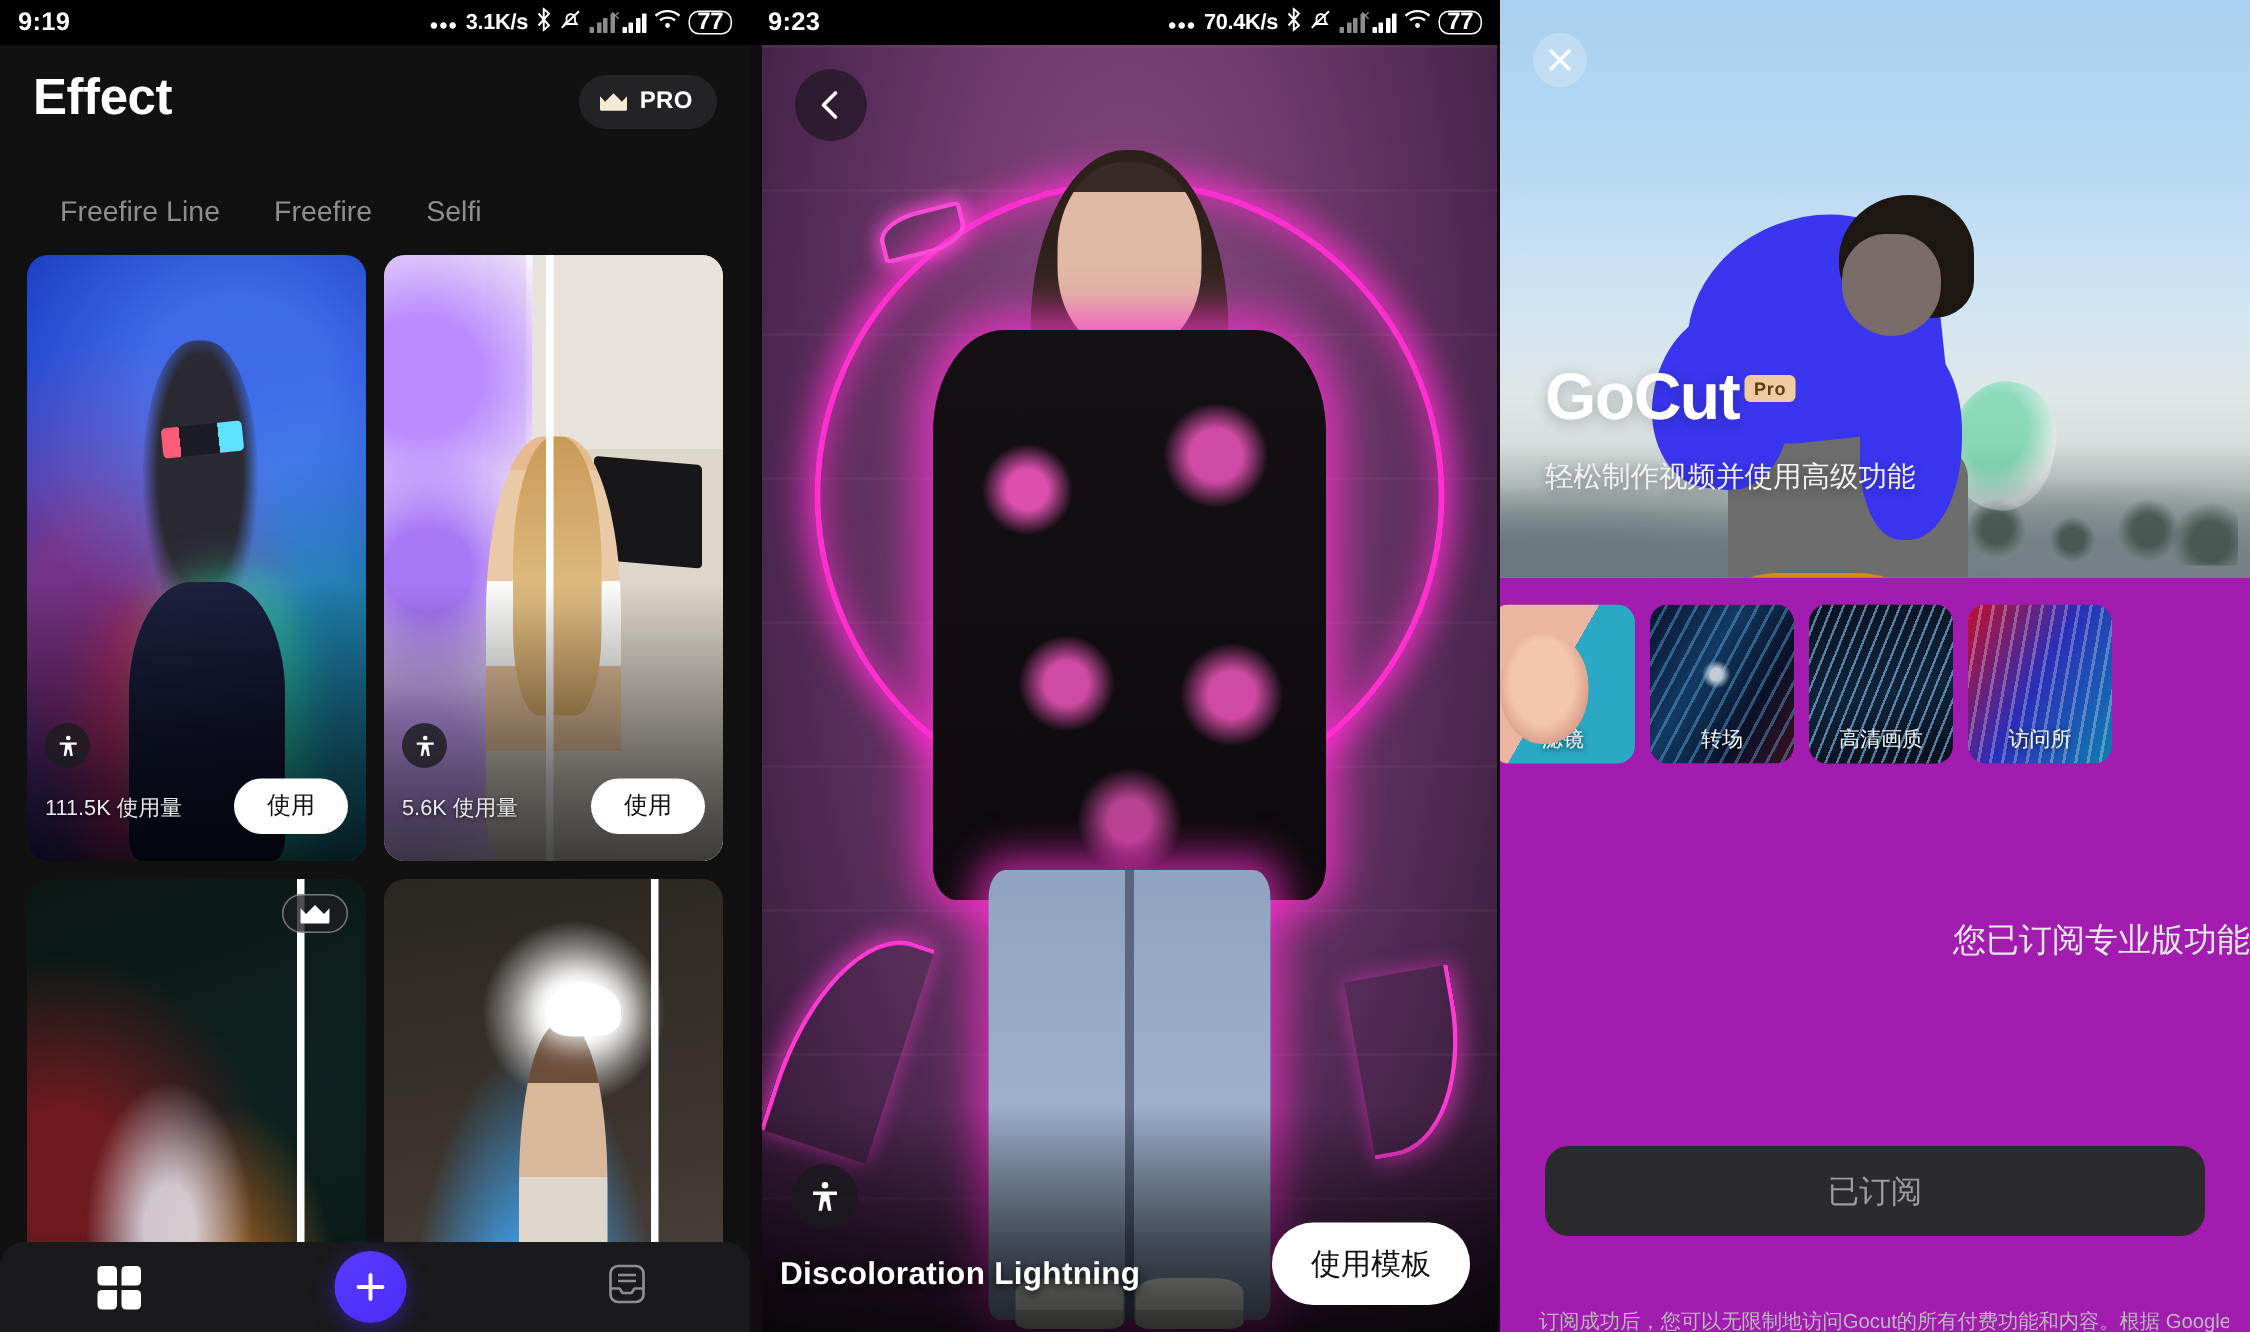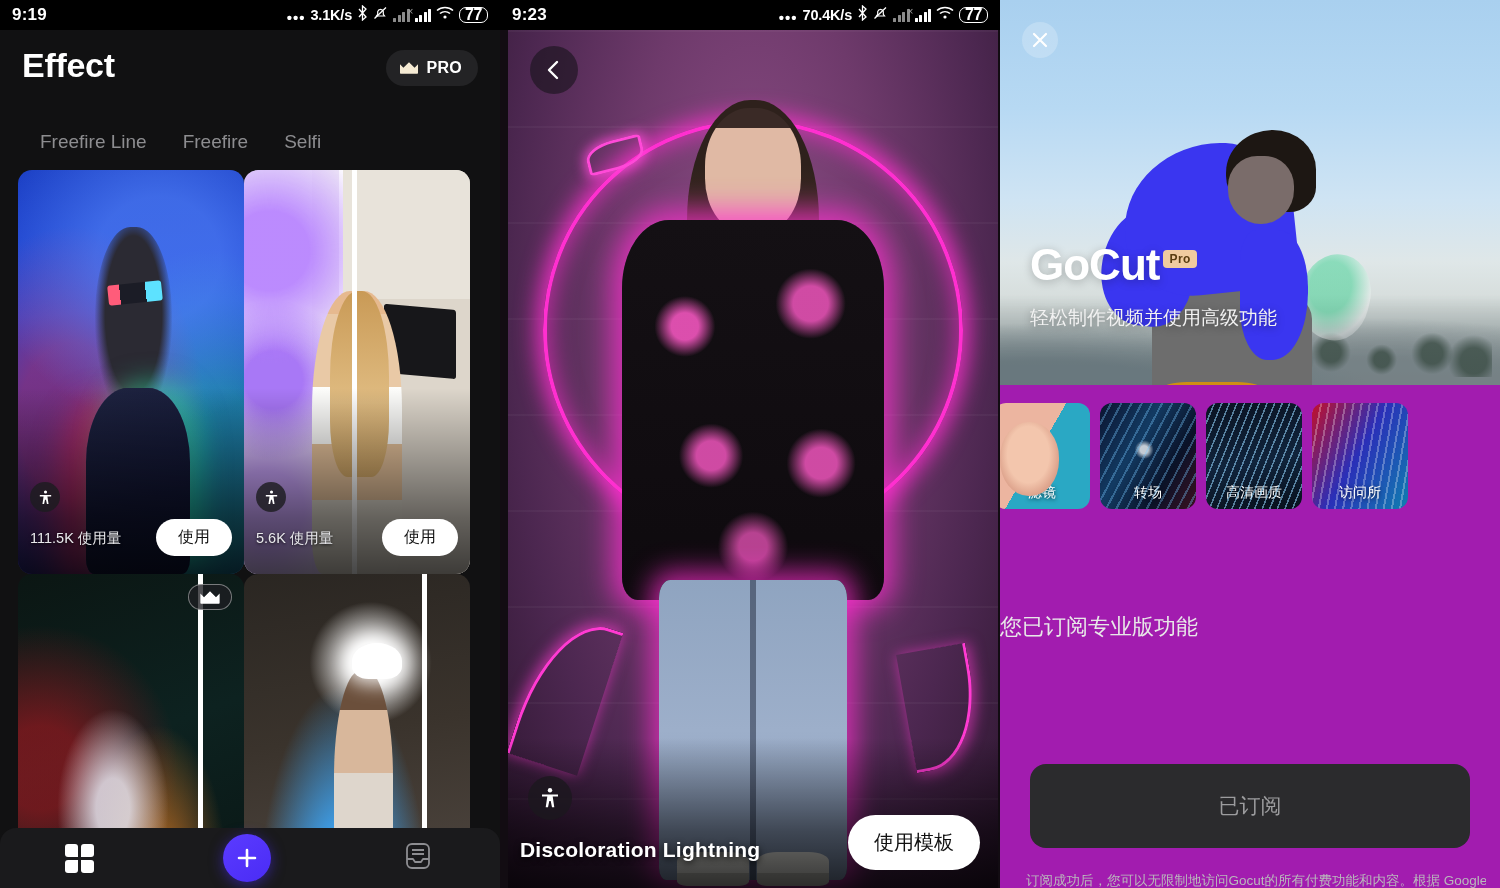--- a/index.html
+++ b/index.html
@@ -60,21 +60,21 @@
   }
   .tab { font-size: 19px; color: #8d8d90; padding: 0 18px; line-height: 44px; }
   .tab.active {
     color: #fff; font-weight: 700; background: #2a2a2c;
     border-radius: 22px; padding: 0 20px;
   }
   .tab .fire { letter-spacing: 1px; }
 
   .grid {
     position: absolute; top: 170px; left: 18px; right: 12px; bottom: 60px;
-    display: grid; grid-template-columns: 226px 226px; 
+    display: grid; grid-template-columns: 226px 226px; gap: 12px;
     align-content: start;
   }
   .card { position: relative; border-radius: 14px; overflow: hidden; height: 404px; }
   .card.short { height: 404px; }
   .card-img { position: absolute; inset: 0; }
 
   
   .art-neon-man {
     background:
       radial-gradient(circle at 62% 22%, rgba(90,140,255,.55) 0 18%, rgba(0,0,0,0) 48%),
@@ -445,25 +445,25 @@
   }
   .f-all {
     background: linear-gradient(120deg,#c2102a 0%, #2a2fb8 48%, #0f7fb0 100%);
   }
   .f-all::after {
     content:""; position:absolute; inset:0;
     background: repeating-linear-gradient(100deg, rgba(255,255,255,.28) 0 2px, rgba(0,0,0,0) 2px 8px);
   }
 
   .sub-status {
-    position:absolute; left:0; right:0; top: 612px; text-align:left;
+    position:absolute; left:0; right:0; top: 612px; text-align:right;
     color:#e8e8e8; font-size: 22px;
   }
   .sub-btn {
-    position:absolute; left: 30px; right: 30px; top: 764px; height: 84px;
+    position:absolute; left: 30px; right: 30px; top: 764px; height: 60px;
     background: #2b2b2d; border-radius: 16px;
     display:flex; align-items:center; justify-content:center;
     color:#9c9c9e; font-size: 21px;
   }
   .sub-note {
     position:absolute; left: 26px; right: 14px; top: 872px;
     color:#b9b9bb; font-size: 13.5px; line-height: 1.35;
     white-space: nowrap; overflow: hidden;
   }
 </style>

